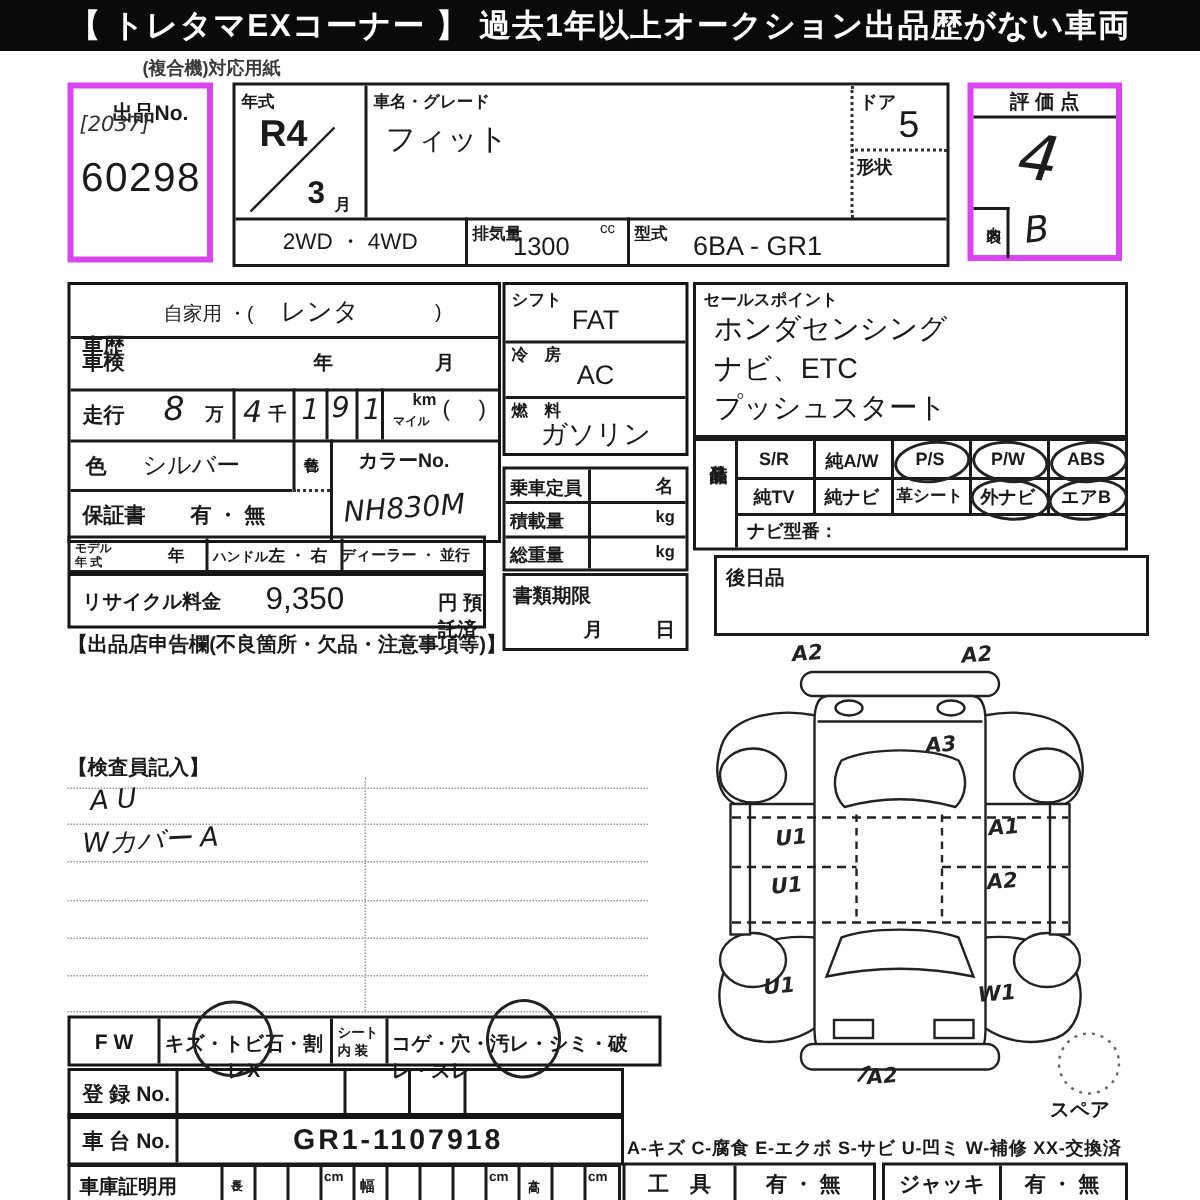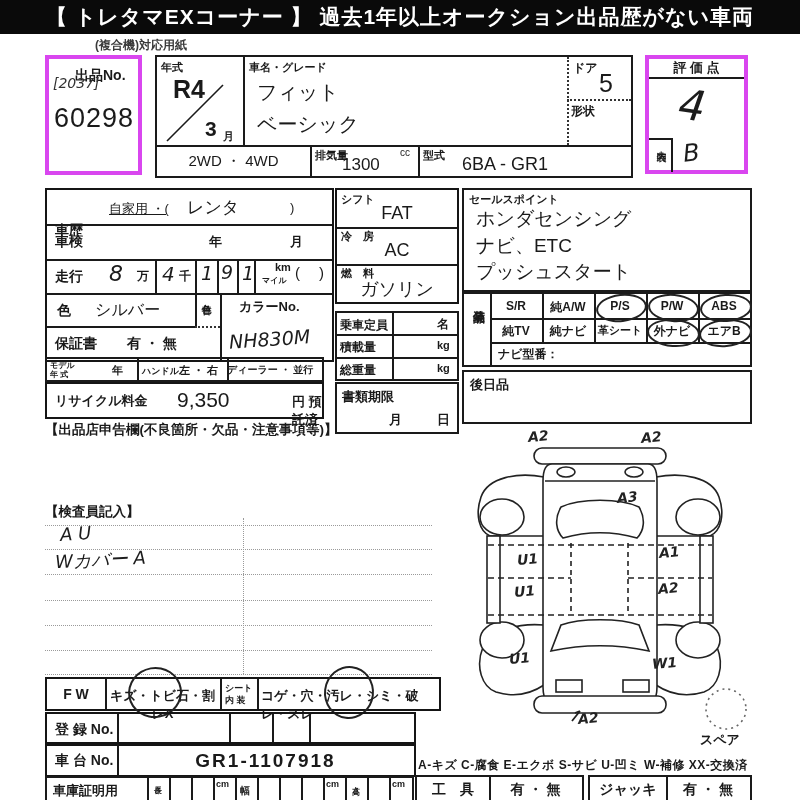--- a/index.html
+++ b/index.html
@@ -49,21 +49,20 @@
     <span class="abs lbl" style="left:4px;top:3px;">年式</span>
     <span class="abs bold" style="left:16px;top:18px;font-size:25px;">R4</span>
     <svg class="abs" style="left:0;top:0;" width="86" height="88">
         <line x1="10" y1="84" x2="66" y2="28" stroke="#1a1a1a" stroke-width="1.6"></line>
       </svg>
     <span class="abs bold" style="left:48px;top:60px;font-size:21px;">3</span>
     <span class="abs lbl" style="left:66px;top:72px;">月</span>
 
     <span class="abs lbl" style="left:92px;top:3px;">車名・グレード</span>
     <span class="abs" style="left:100px;top:22px;font-size:20px;">フィット</span>
-    <span class="abs" style="left:100px;top:54px;font-size:20px;">ベーシック</span>
 
     <span class="abs lbl" style="left:416px;top:3px;font-size:12px;">ドア</span>
     <span class="abs" style="left:442px;top:12px;font-size:25px;">5</span>
     <span class="abs lbl" style="left:414px;top:46px;font-size:12px;">形状</span>
 
     <span class="abs" style="left:0;top:95px;width:153px;text-align:center;font-size:15px;">2WD ・ 4WD</span>
     <span class="abs lbl" style="left:158px;top:91px;">排気量</span>
     <span class="abs" style="left:185px;top:98px;font-size:17px;">1300</span>
     <span class="abs" style="left:243px;top:90px;font-size:10px;">cc</span>
     <span class="abs lbl" style="left:266px;top:91px;">型式</span>
@@ -87,21 +86,21 @@
     <div class="hdash" style="left:148px;top:136px;width:25px;"></div>
     <div class="vline" style="left:148px;top:103px;height:33px;"></div>
     <div class="vline" style="left:173px;top:103px;height:67px;"></div>
     <div class="vline" style="left:108px;top:69px;height:34px;"></div>
     <div class="vline" style="left:148px;top:69px;height:34px;"></div>
     <div class="vline" style="left:170px;top:69px;height:34px;"></div>
     <div class="vline" style="left:190px;top:69px;height:34px;"></div>
     <div class="vline" style="left:207px;top:69px;height:34px;"></div>
 
     <span class="abs bold" style="left:8px;top:8px;font-size:14px;margin-top:24px;">車歴</span>
-    <span class="abs" style="left:62px;top:10px;font-size:13px;text-decoration:underline;">自家用 ・(</span>
+    <span class="abs" style="left:62px;top:10px;font-size:13px;">自家用 ・(</span>
     <span class="abs" style="left:140px;top:6px;font-size:17px;">レンタ</span>
     <span class="abs" style="left:243px;top:10px;font-size:13px;">)</span>
 
     <span class="abs bold" style="left:8px;top:43px;font-size:14px;">車検</span>
     <span class="abs bold" style="left:162px;top:43px;font-size:13px;">年</span>
     <span class="abs bold" style="left:243px;top:43px;font-size:13px;">月</span>
 
     <span class="abs bold" style="left:8px;top:78px;font-size:14px;">走行</span>
     <span class="abs hw" style="left:62px;top:71px;font-size:22px;">8</span>
     <span class="abs bold" style="left:90px;top:78px;font-size:12px;">万</span>
@@ -184,21 +183,21 @@
 
     <div class="circ" style="left:132px;top:0px;width:47px;height:24px;transform:rotate(-6deg);"></div>
     <div class="circ" style="left:184px;top:0px;width:47px;height:24px;transform:rotate(5deg);"></div>
     <div class="circ" style="left:236px;top:0px;width:48px;height:24px;transform:rotate(-4deg);"></div>
     <div class="circ" style="left:183px;top:25px;width:49px;height:24px;transform:rotate(4deg);"></div>
     <div class="circ" style="left:235px;top:25px;width:49px;height:24px;transform:rotate(-5deg);"></div>
 
     <span class="abs bold" style="left:34px;top:52px;font-size:12px;">ナビ型番：</span>
   </div>
 
-  <div class="abs b2" style="left:462px;top:370px;width:286px;height:50px;">
+  <div class="abs b2" style="left:476px;top:370px;width:286px;height:50px;">
     <span class="abs bold" style="left:6px;top:4px;font-size:13px;">後日品</span>
   </div>
 
   <div class="abs b2" style="left:45px;top:357px;width:275px;height:21px;">
     <div class="vline" style="left:90px;top:0;height:21px;"></div>
     <div class="vline" style="left:180px;top:0;height:21px;"></div>
     <span class="abs bold" style="left:3px;top:1px;font-size:8px;">モデル</span>
     <span class="abs bold" style="left:3px;top:10px;font-size:8px;">年 式</span>
     <span class="abs bold" style="left:65px;top:4px;font-size:11px;">年</span>
     <span class="abs bold" style="left:95px;top:6px;font-size:9px;">ハンドル</span>

